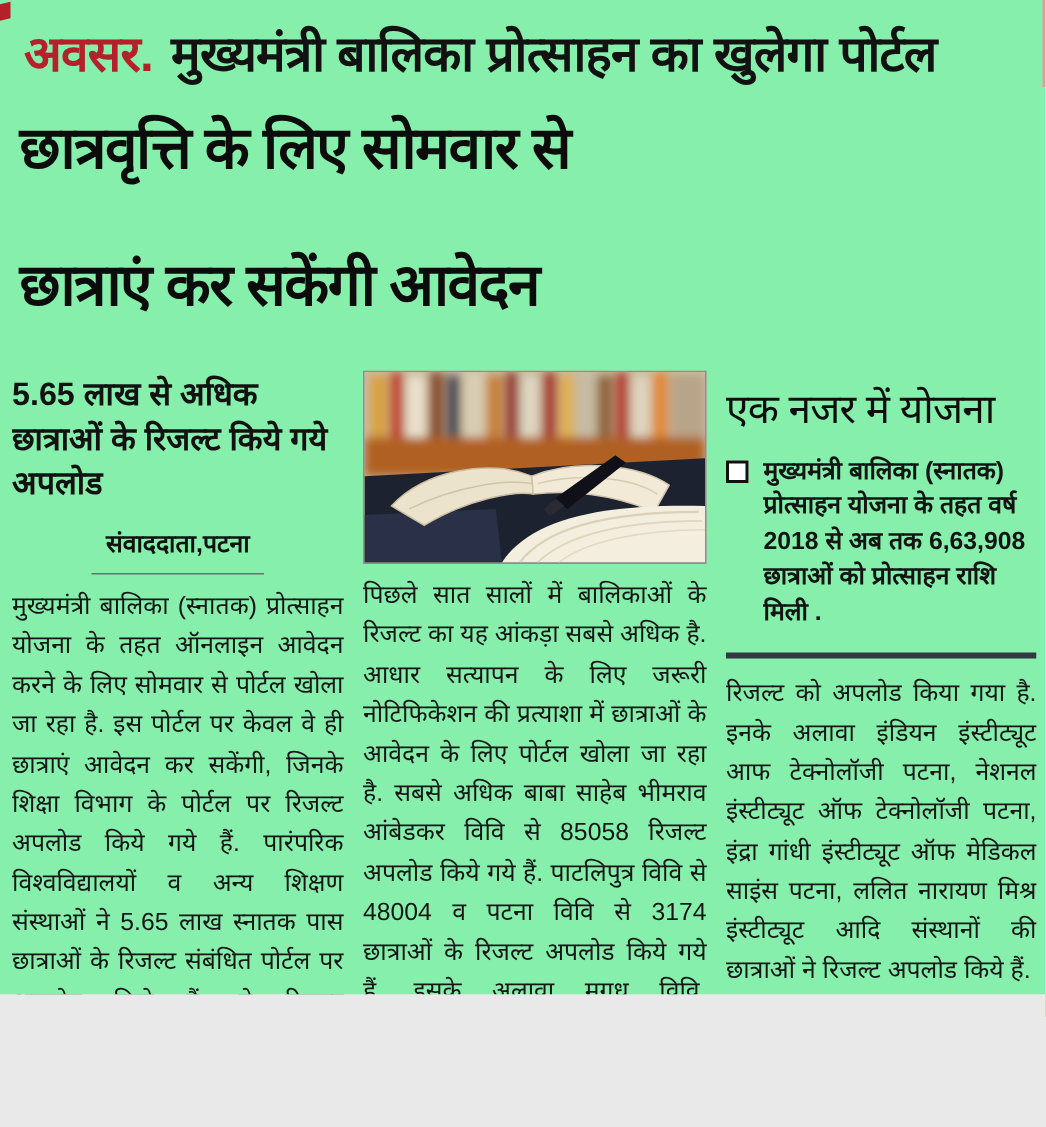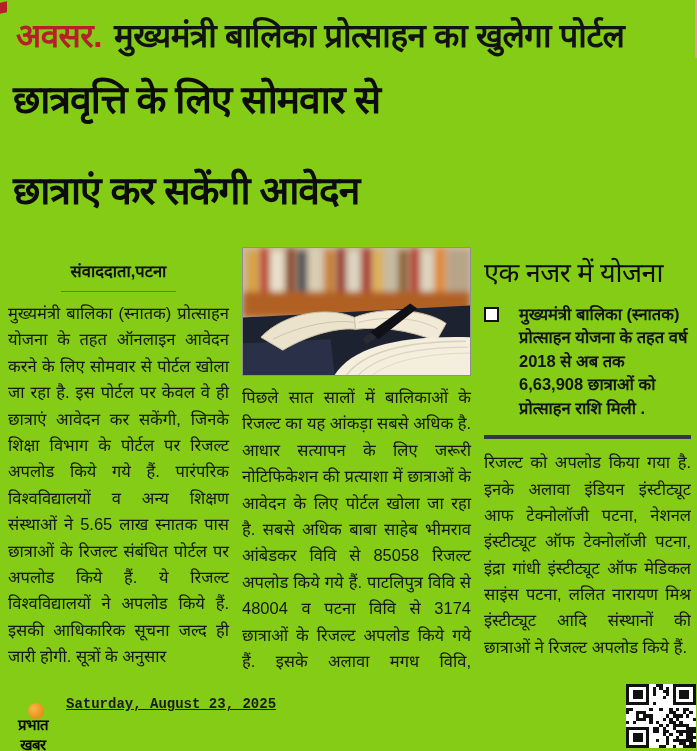--- a/index.html
+++ b/index.html
@@ -1,17 +1,17 @@
 <!DOCTYPE html>
 <html><head>
 <meta charset="utf-8">
 <style>
   html,body{margin:0;padding:0;background:#e9e9e9;}
   .page{
-    position:relative;width:697px;height:751px;background:#84cc16;
+    position:relative;width:697px;height:663px;background:#86efac;
     margin:0 auto;overflow:hidden;
     font-family:"Liberation Sans","DejaVu Sans",sans-serif;color:#111;
   }
   
   .corner-mark{position:absolute;left:0;top:2px;width:7px;height:11px;background:#b5212a;transform:skewY(-14deg);}
   .edge-mark{position:absolute;right:0;top:0;width:2px;height:58px;background:#e79a9a;}
 
   
   .kicker{position:absolute;left:16px;top:12px;font-size:33px;font-weight:800;letter-spacing:-.5px;white-space:nowrap;color:#121212;}
   .kicker .tag{color:#b5212a;margin-right:12px;}
@@ -22,21 +22,21 @@
   
   .article{position:absolute;left:8px;top:247px;width:683px;height:424px;display:grid;grid-template-columns:221px 229px 1fr;column-gap:13px;overflow:hidden;}
   .subhead{font-size:21.5px;font-weight:800;line-height:1.38;color:#121212;margin-top:2px;}
   .byline-wrap{text-align:center;margin:12px 0 4px;}
   .byline{display:inline-block;font-size:16.5px;font-weight:700;padding:0 10px 9px;border-bottom:1.5px solid #6e6e6e;}
   .body-text{font-size:16.5px;line-height:1.6;text-align:justify;color:#161616;margin-top:8px;}
 
   .photo{width:100%;height:129px;border:1px solid #8f8f8f;box-sizing:border-box;display:block;background:#cbbda6;}
 
   .box-title{font-size:27px;font-weight:400;letter-spacing:-.5px;margin-top:6px;color:#0e0e0e;}
-  .box-item{display:flex;gap:20px;margin-top:13px;font-size:16.5px;font-weight:600;line-height:1.42;color:#141414;}
+  .box-item{display:flex;gap:10px;margin-top:13px;font-size:16.5px;font-weight:600;line-height:1.42;color:#141414;}
   .box-item .marker{flex:0 0 11px;width:11px;height:11px;border:2.5px solid #111;margin-top:4px;background:#fff;}
   .box-rule{border-top:4px solid #333743;margin:15px 0 10px;}
 
   
   .footer{position:absolute;left:0;top:688px;width:697px;height:63px;}
   .logo{position:absolute;left:4px;top:26px;width:58px;text-align:center;}
   .logo-sun{position:absolute;left:24px;top:-11px;width:16px;height:16px;border-radius:50%;
     background:radial-gradient(circle at 35% 35%,#f8b84a,#e07d00);}
   .logo-text{position:relative;font-size:15px;font-weight:900;letter-spacing:-.5px;color:#080808;}
   .footer-meta{position:absolute;left:66px;top:7px;font-family:"Liberation Mono","DejaVu Sans Mono",monospace;
@@ -59,20 +59,21 @@
   </div>
 
   <div class="headline">
     <div>छात्रवृत्ति के लिए सोमवार से</div>
     <div>छात्राएं कर सकेंगी आवेदन</div>
   </div>
 
   <div class="article">
 
     <div class="col">
+      <div class="subhead">5.65 लाख से अधिक छात्राओं के रिजल्ट किये गये अपलोड</div>
       <div class="byline-wrap">
         <span class="byline">संवाददाता,पटना</span>
       </div>
       <div class="body-text">मुख्यमंत्री बालिका (स्नातक) प्रोत्साहन योजना के तहत ऑनलाइन आवेदन करने के लिए सोमवार से पोर्टल खोला जा रहा है. इस पोर्टल पर केवल वे ही छात्राएं आवेदन कर सकेंगी, जिनके शिक्षा विभाग के पोर्टल पर रिजल्ट अपलोड किये गये हैं. पारंपरिक विश्वविद्यालयों व अन्य शिक्षण संस्थाओं ने 5.65 लाख स्नातक पास छात्राओं के रिजल्ट संबंधित पोर्टल पर अपलोड किये हैं. ये रिजल्ट विश्वविद्यालयों ने अपलोड किये हैं. इसकी आधिकारिक सूचना जल्द ही जारी होगी. सूत्रों के अनुसार</div>
     </div>
 
     <div class="col">
       <svg class="photo" viewBox="0 0 228 128" preserveAspectRatio="none" role="img">
         <defs>
             <filter id="blurbg" x="-10%" y="-10%" width="120%" height="120%">

